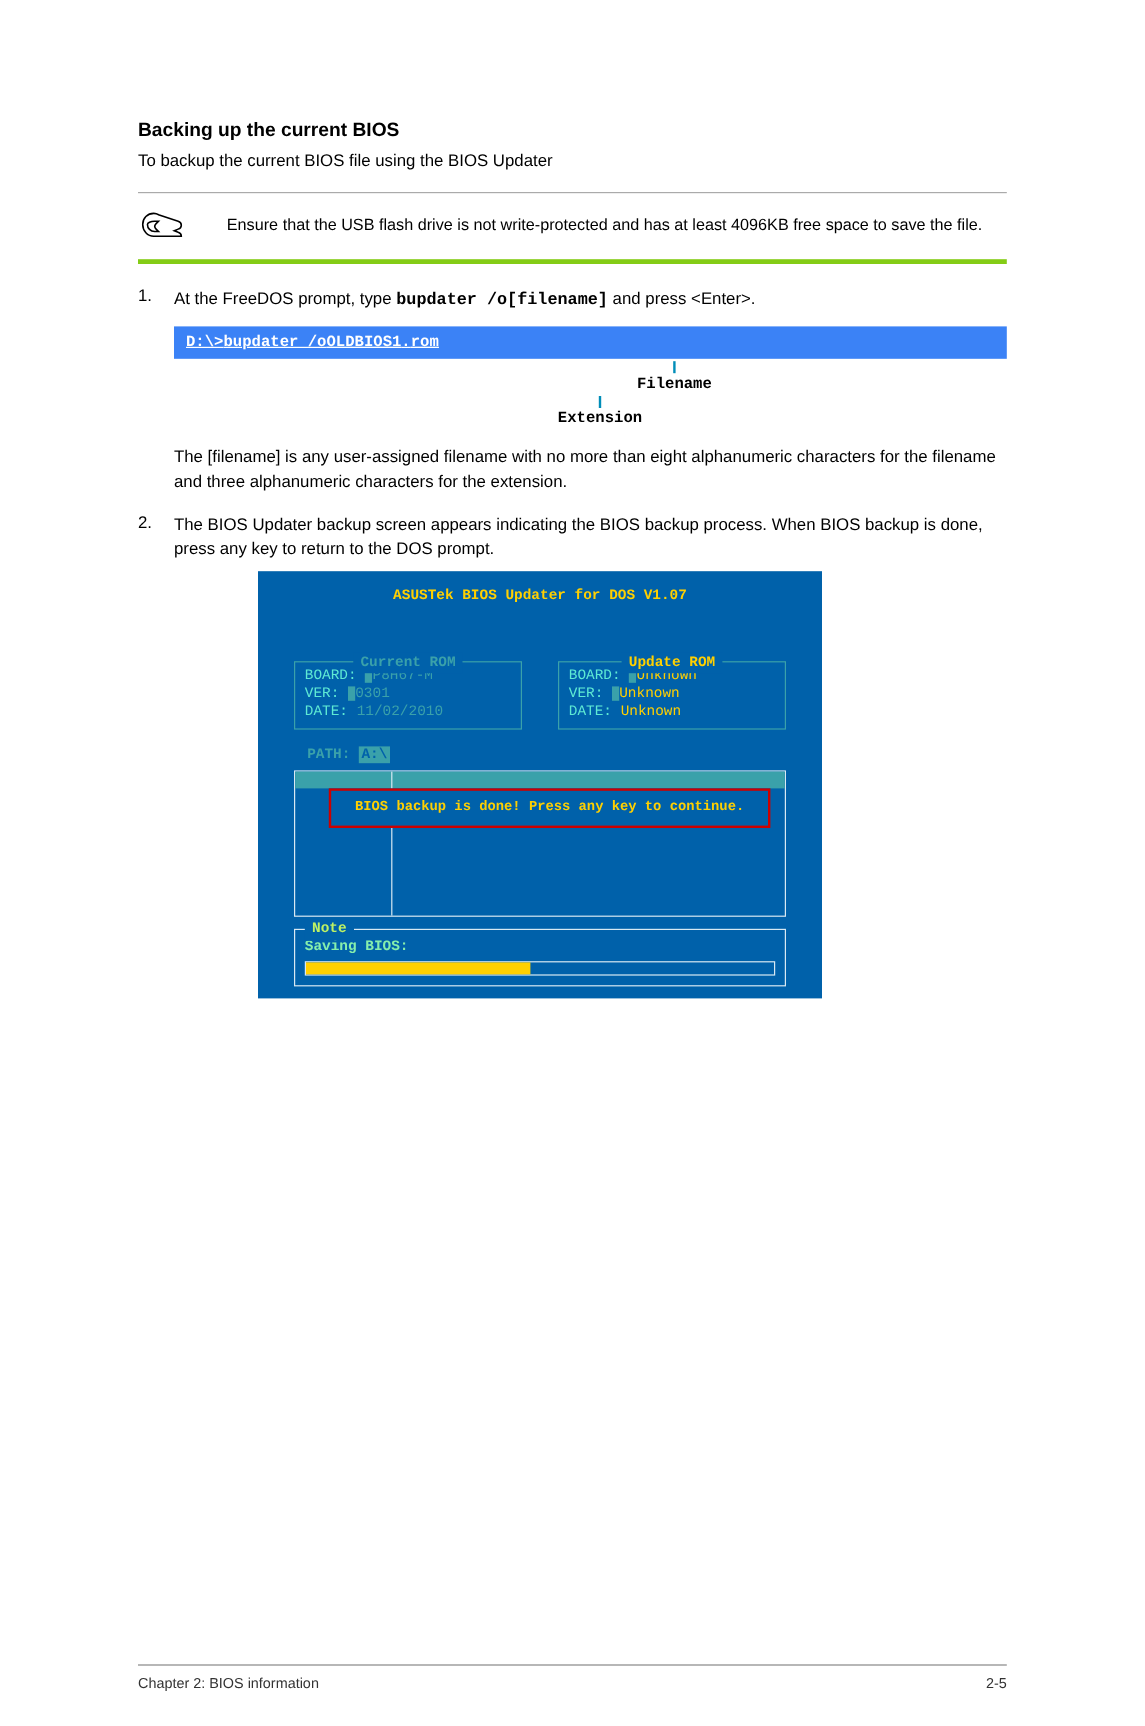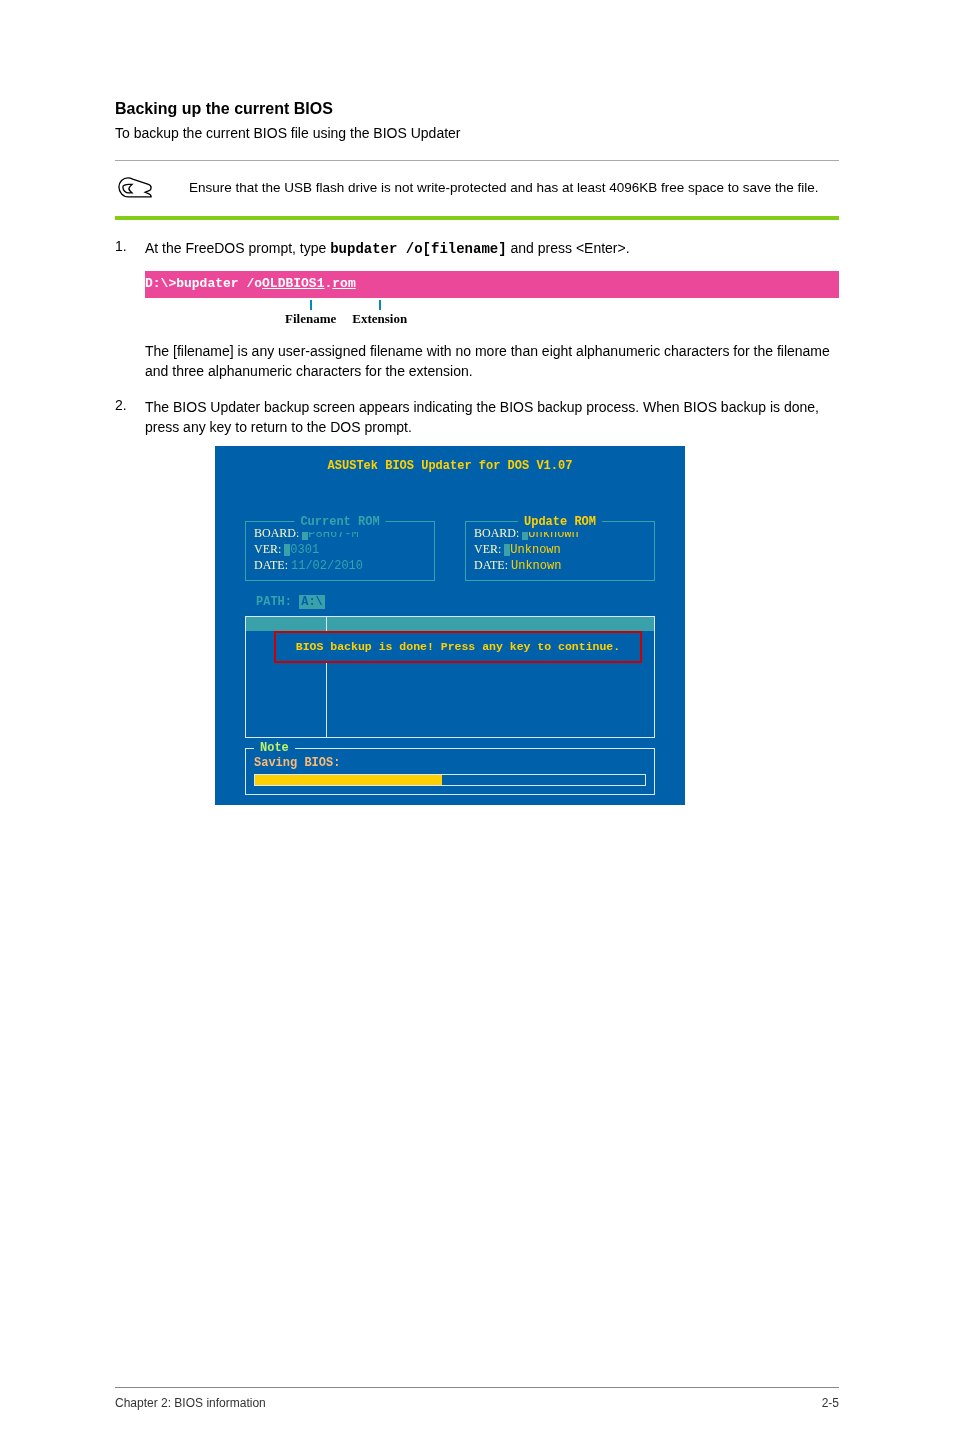--- a/index.html
+++ b/index.html
@@ -67,37 +67,39 @@
     line-height: 1.45;
   }
   code.inline, .mono {
     font-family: "Courier New", Courier, monospace;
     font-weight: bold;
   }
   .terminal-block {
     margin: 12px 0 6px 0;
   }
   .terminal-line {
-    background: #ec4899;
+    background: #3b82f6;
     color: #fff;
     font-family: "Courier New", Courier, monospace;
     font-weight: bold;
     font-size: 13px;
-    padding: 4px 0;
+    padding: 4px 10px;
+    text-decoration: underline;
   }
   .terminal-line .underline {
     text-decoration: underline;
   }
   .filename-callout {
     display: flex;
-    font-family: Liberation Serif, serif;
+    font-family: Liberation Mono, monospace;
     font-weight: bold;
     font-size: 13px;
     margin: 2px 0 12px 0;
     position: relative;
+    flex-direction: column;
   }
   .callout-col {
     display: flex;
     flex-direction: column;
     align-items: center;
   }
   .callout-tick {
     width: 2px;
     height: 10px;
     background: #008db8;
@@ -137,21 +139,21 @@
     left: 50%;
     transform: translateX(-50%);
     background: #0061aa;
     padding: 0 6px;
     font-weight: bold;
     white-space: nowrap;
   }
   .rom-box .legend.current { color: #3aa1aa; }
   .rom-box .legend.update { color: #ffd000; }
   .rom-line { white-space: pre; line-height: 1.25; }
-  .rom-label { color: #fef9c3; font-family: Liberation Serif, serif; }
+  .rom-label { color: #5eead4; }
   .rom-val-cur { color: #3aa1aa; }
   .rom-val-upd { color: #ffd000; }
   .hl-box { background: #3aa1aa; color: #3aa1aa; display:inline-block; width:6px; height:12px; vertical-align:middle;}
   .path-line {
     padding: 0 41px;
     margin: 13px 0 4px 0;
     color: #3aa1aa;
     font-weight: bold;
   }
   .path-val {
@@ -202,21 +204,21 @@
   .note-box .legend {
     position: absolute;
     top: -9px;
     left: 8px;
     background: #0061aa;
     padding: 0 6px;
     color: #bef264;
     font-weight: bold;
   }
   .saving-label {
-    color: #fdba74;
+    color: #86efac;
     font-weight: bold;
   }
   .progress {
     margin-top: 2px;
     border: 1px solid #d8e9f3;
     height: 12px;
     width: 100%;
     box-sizing: border-box;
     position: relative;
   }

